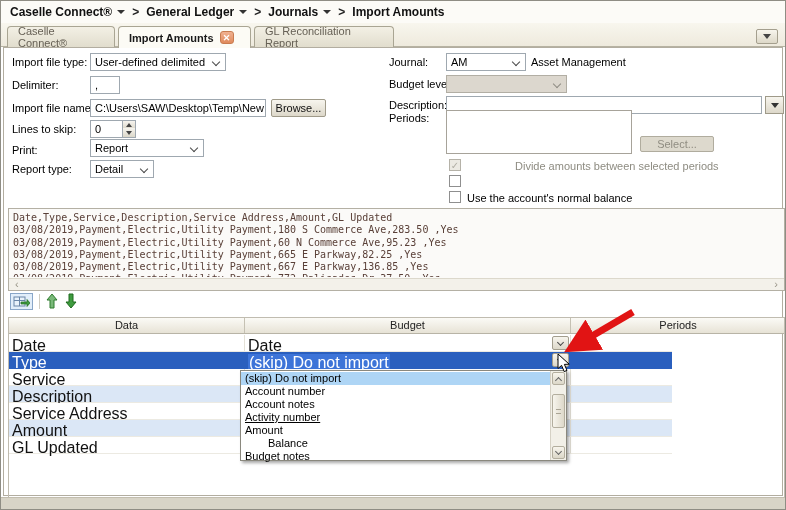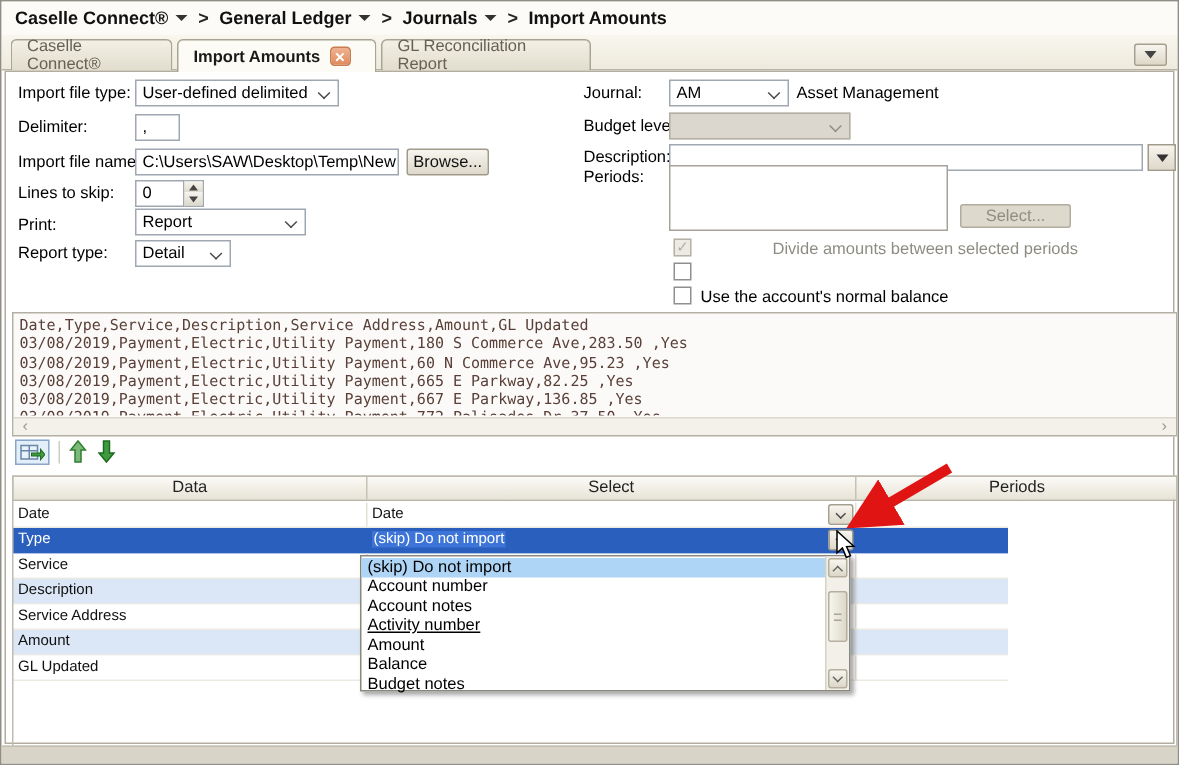--- a/index.html
+++ b/index.html
@@ -88,21 +88,21 @@
   .mapbtn { position:absolute; left:6px; top:245px; width:23px; height:17px;
     border:1px solid #89a6c8; background:#e2eefa; display:flex; align-items:center; justify-content:center; }
   .tool-sep { position:absolute; left:35px; top:246px; width:1px; height:15px; background:#cfccc2; }
   .arrow-ico { position:absolute; top:245px; width:12px; height:16px; }
 
   
   .thead { position:absolute; left:4px; top:269px; width:777px; height:17px;
     background:linear-gradient(#fbfaf6,#e7e3d6); border:1px solid #b8b4a6; }
   .th { position:absolute; top:0; height:15px; line-height:15px; font-size:11px; color:#222;
     text-align:center; border-right:1px solid #c5c1b3; }
-  .tr { position:absolute; left:4px; width:664px; height:17px; font-size:10px; color:#111;
+  .tr { position:absolute; left:4px; width:664px; height:17px; font-size:16px; color:#111;
     border-bottom:1px solid #eceae2; background:#fff; }
   .tr.alt { background:#dbe7f6; }
   .tr.selected { background:#2a5fbe; color:#fff; border-bottom-color:#2a5fbe; }
   .td-data { position:absolute; left:4px; top:2px; }
   .td-field { position:absolute; left:240px; top:2px; }
   .sel-text { background:#3d74d8; color:#fff; padding:0 1px; }
   .colline { position:absolute; top:0; bottom:0; width:1px; background:#e4e1d7; }
   .tr.selected .colline { background:#2a5fbe; }
   .cellbtn { position:absolute; left:544px; top:1px; width:17px; height:14px;
     background:linear-gradient(#f7f5ee,#ddd8ca); border:1px solid #a39e8e; border-radius:2px;
@@ -268,21 +268,21 @@
     <div class="tool-sep"></div>
     <svg class="arrow-ico" style="left:42px;" viewBox="0 0 12 16">
       <path d="M6 1 L11 7 L8 7 L8 15 L4 15 L4 7 L1 7 Z" fill="#7ab97a" stroke="#2f7d2f" stroke-width="1"></path>
     </svg>
     <svg class="arrow-ico" style="left:61px;" viewBox="0 0 12 16">
       <path d="M6 15 L11 9 L8 9 L8 1 L4 1 L4 9 L1 9 Z" fill="#3f9b3f" stroke="#1f6b1f" stroke-width="1"></path>
     </svg>
 
     <div class="thead">
       <div class="th" style="left:0; width:236px;">Data</div>
-      <div class="th" style="left:236px; width:326px;">Select</div>
+      <div class="th" style="left:236px; width:326px;">Budget</div>
       <div class="th" style="left:562px; width:214px; border-right:none;">Periods</div>
     </div>
 
     <div class="tr" style="top:287px;">
       <span class="td-data">Date</span>
       <span class="td-field">Date</span>
       <span class="colline" style="left:236px;"></span>
         <span class="colline" style="left:562px;"></span>
       <span class="cellbtn">
           <span class="chev"></span>
@@ -323,21 +323,21 @@
         <span class="colline" style="left:562px;"></span>
     </div>
     <div class="table-frame"></div>
 
     <div class="ddlist">
       <div class="dditem hl" style="top:1px;">(skip) Do not import</div>
       <div class="dditem" style="top:14px;">Account number</div>
       <div class="dditem" style="top:27px;">Account notes</div>
       <div class="dditem" style="top:40px;text-decoration:underline;">Activity number</div>
       <div class="dditem" style="top:53px;">Amount</div>
-      <div class="dditem" style="top:66px;">Balance</div>
+      <div class="dditem" style="top:66px;margin-left:23px;">Balance</div>
       <div class="dditem" style="top:79px;">Budget notes</div>
       <div class="ddscroll">
         <div class="ddbtn up" style="top:1px;">
             <span class="chev"></span>
           </div>
         <div class="ddthumb">
             <span class="grip"></span>
           </div>
         <div class="ddbtn dn" style="bottom:1px;">
             <span class="chev"></span>

